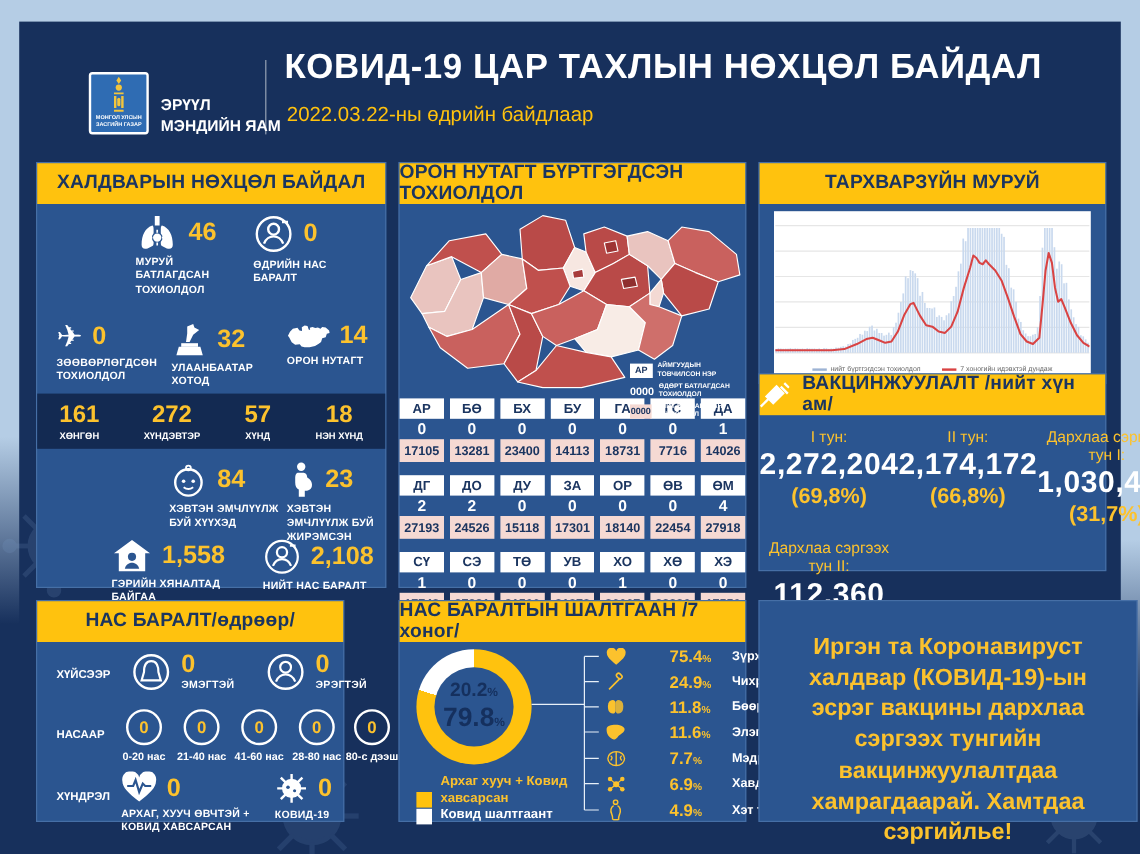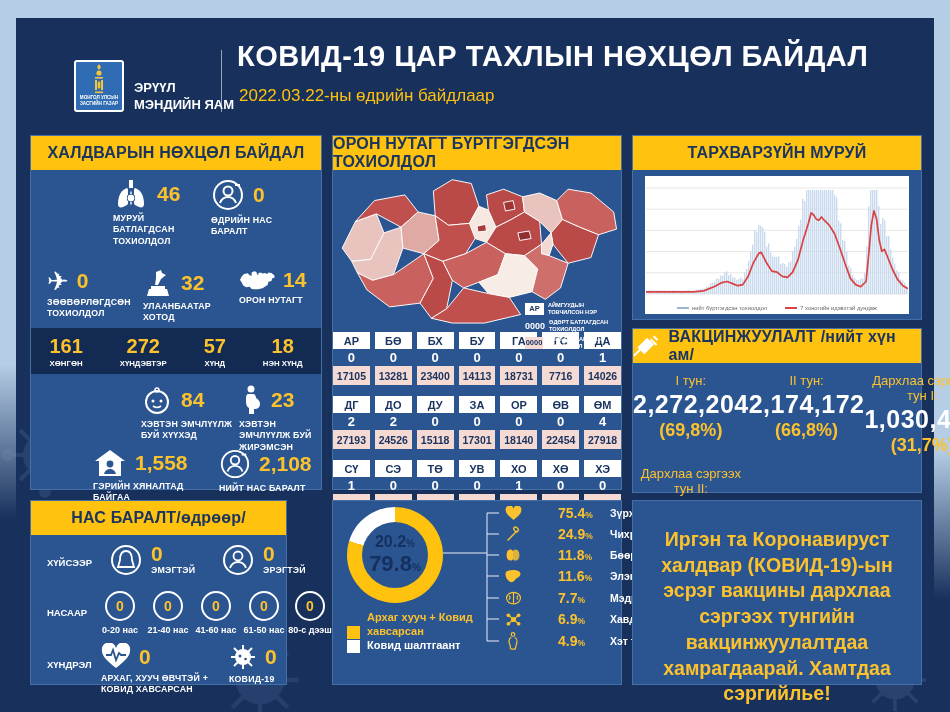--- a/index.html
+++ b/index.html
@@ -608,21 +608,21 @@
             </div>
           <div class="clg">
               <span class="sw" id="clg-sw-1" style="background: rgb(217, 67, 67);"></span>
               <span>7 хоногийн идэвхтэй дундаж</span>
             </div>
         </div>
       </div>
     </div>
   </div>
 
-  <div class="panel" style="left:632px;top:328px;width:290px;height:165px;">
+  <div class="panel" style="left:632px;top:311px;width:290px;height:165px;">
     <div class="phead" style="gap:10px;">
       <svg width="26" height="22" viewBox="0 0 26 22">
         <g stroke="#fff" stroke-width="2" fill="#fff">
           <line x1="1" y1="21" x2="8" y2="14"></line>
           <rect x="7" y="7" width="12" height="8" transform="rotate(-45 13 11)"></rect>
           <line x1="18" y1="4" x2="24" y2="10"></line>
           <line x1="21" y1="1" x2="25" y2="5"></line>
         </g>
       </svg>
       <span>ВАКЦИНЖУУЛАЛТ /нийт хүн ам/</span>
@@ -693,21 +693,21 @@
       <div class="agestat" style="left:114px;top:56px;">
         <div class="circle0">0</div>
         <div class="lbl">21-40 нас</div>
       </div>
       <div class="agestat" style="left:162px;top:56px;">
         <div class="circle0">0</div>
         <div class="lbl">41-60 нас</div>
       </div>
       <div class="agestat" style="left:210px;top:56px;">
         <div class="circle0">0</div>
-        <div class="lbl">61-50 нас</div>
+        <div class="lbl">28-80 нас</div>
       </div>
       <div class="agestat" style="left:256px;top:56px;">
         <div class="circle0">0</div>
         <div class="lbl">80-с дээш</div>
       </div>
       <div class="rowlabel" style="left:16px;top:124px;">ХҮНДРЭЛ</div>
       <div class="stat" style="left:70px;top:108px;width:120px;">
         <div class="top">
           <svg width="30" height="27" viewBox="0 0 30 27">
             <path d="M15 25 C6 18 1 13 1 8 A6.2 6.2 0 0 1 15 5 A6.2 6.2 0 0 1 29 8 c0 5 -5 10 -14 17 Z" fill="#fff"></path>
@@ -735,20 +735,21 @@
               <circle cx="16.5" cy="16" r="1.3" fill="#2b5590"></circle>
           </svg>
           <span class="num">0</span>
         </div>
         <div class="lbl">КОВИД-19</div>
       </div>
     </div>
   </div>
 
   <div class="panel" style="left:332px;top:500px;width:290px;height:185px;">
+    <div class="phead">НАС БАРАЛТЫН ШАЛТГААН /7 хоног/</div>
     <div class="pbody" style="height:150px;">
       <div class="donut" id="cause-donut" style="left: 14px; top: 6px; width: 96px; height: 96px; background: conic-gradient(from 287deg, rgb(255, 255, 255) 0deg, rgb(255, 255, 255) 20.2%, rgb(255, 194, 14) 20.2%, rgb(255, 194, 14) 100%);">
         <div class="donut-hole" style="left:15px;top:15px;width:66px;height:66px;">
           <div class="p1"><span>20.2</span><span class="psm">%</span></div>
           <div class="p2"><span>79.8</span><span class="psm">%</span></div>
         </div>
       </div>
       <div class="dlegend" style="left:14px;top:110px;width:140px;">
         <span class="sw" style="background:#ffc20e;"></span>
         <span class="tx yel">Архаг хууч + Ковид хавсарсан</span>
@@ -853,17 +854,17 @@
                 <path d="M5 6.5 C2 8 1.5 12 3 15 c1 2 1 4 1 6 M9 6.5 c3 1.5 3.5 5.5 2 9 c-1 2 -1 4 -1 6 M4.5 21 h5"></path>
               </g>
             </svg>
           </span>
         <span class="pct"><span>4.9</span><span class="sm">%</span></span>
         <span class="clbl">Хэт таргалалт</span>
       </div>
     </div>
   </div>
 
-  <div class="panel" style="left:632px;top:500px;width:290px;height:185px;">
+  <div class="panel" style="left:632px;top:500px;width:316px;height:185px;">
     <div class="msgtext">Иргэн та Коронавируст халдвар (КОВИД-19)-ын эсрэг вакцины дархлаа сэргээх тунгийн вакцинжуулалтдаа хамрагдаарай. Хамтдаа сэргийлье!</div>
   </div>
 
 </div>
 
 </body></html>

